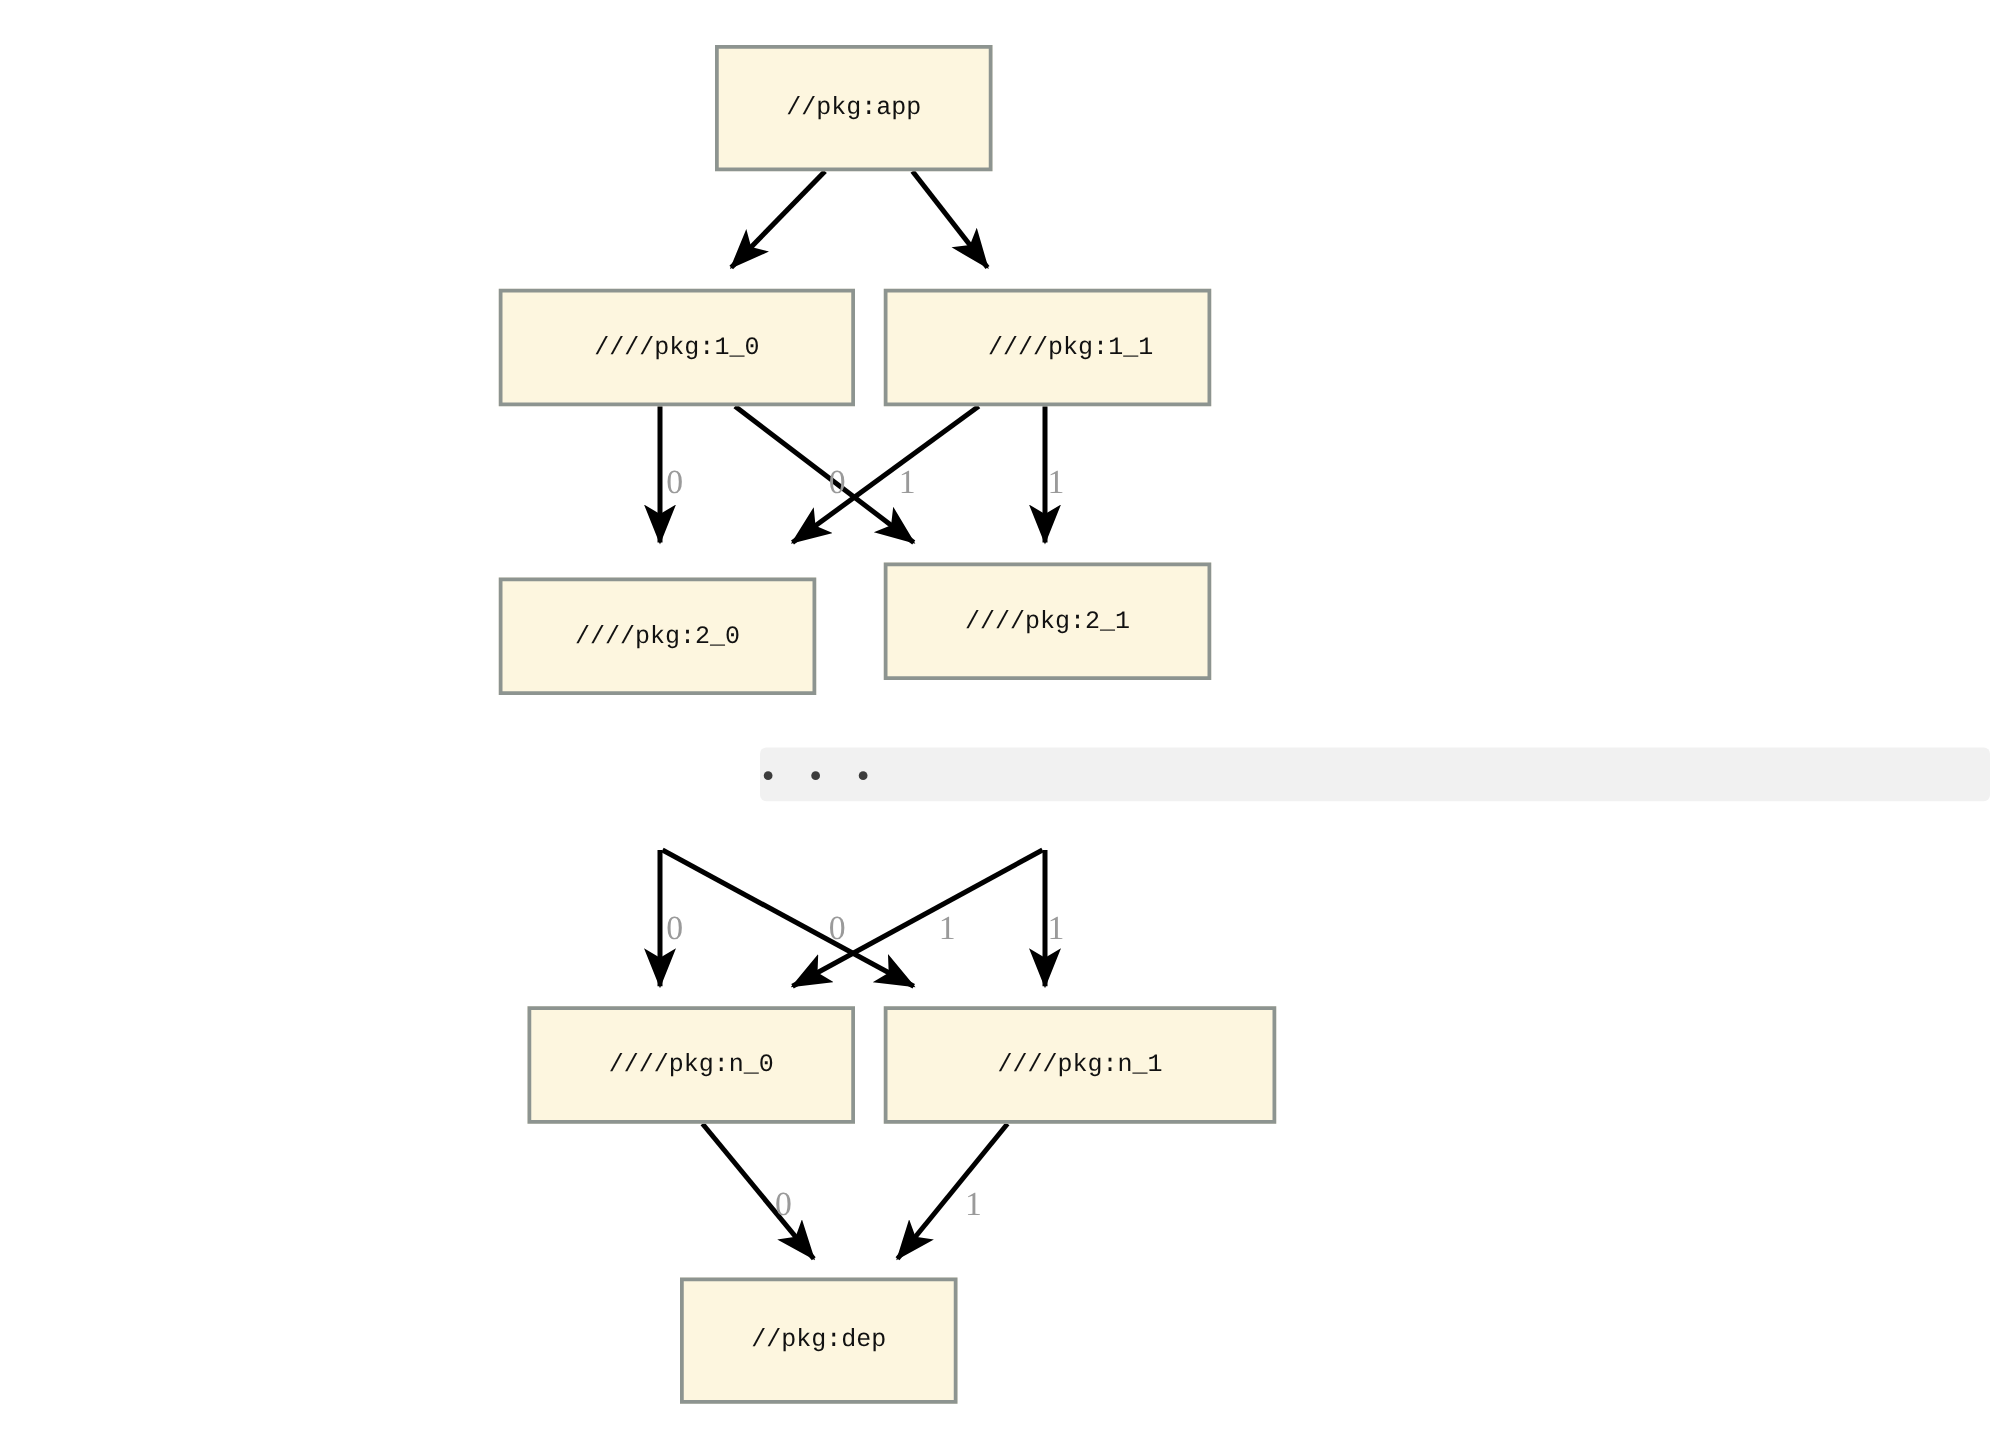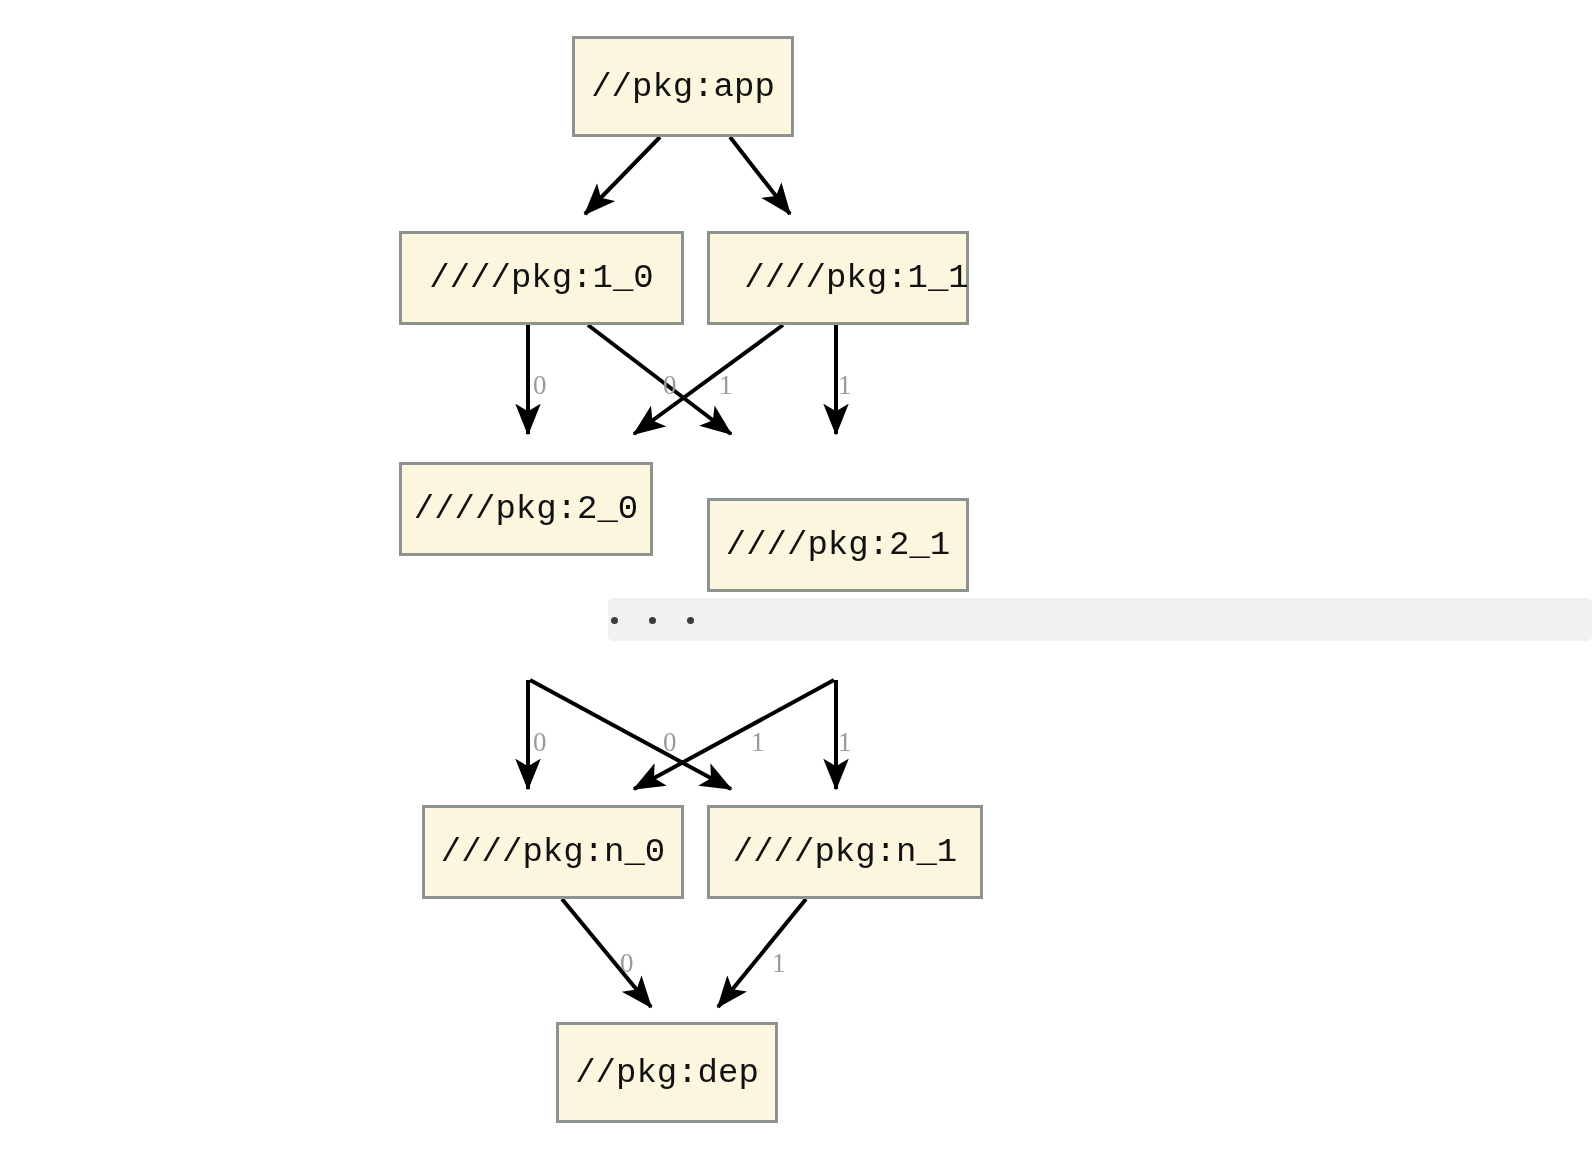--- a/index.html
+++ b/index.html
@@ -23,21 +23,21 @@
   }
   .node-box {
     position: absolute;
     box-sizing: border-box;
     background: #fdf6df;
     border: 3px solid #8d9490;
     display: flex;
     align-items: center;
     justify-content: center;
     font-family: "Liberation Mono", "DejaVu Sans Mono", monospace;
-    font-size: 34px;
+    font-size: 20px;
     color: #111111;
     letter-spacing: 0px;
     white-space: nowrap;
     z-index: 3;
   }
   .edge-label {
     position: absolute;
     font-family: "Liberation Serif", "DejaVu Serif", serif;
     font-size: 27px;
     color: #9a9a9a;
@@ -137,33 +137,33 @@
 </div>
 
 <div class="node-box" style="left:707px; top:231px; width:262px; height:94px;padding-left:37px;">
   <span>////pkg:1_1</span>
 </div>
 
 <div class="node-box" style="left:399px; top:462px; width:254px; height:94px;">
   <span>////pkg:2_0</span>
 </div>
 
-<div class="node-box" style="left:707px; top:450px; width:262px; height:94px;margin-top:48px;">
+<div class="node-box" style="left:707px; top:450px; width:262px; height:94px;">
   <span>////pkg:2_1</span>
 </div>
 
 <div class="node-box" style="left:422px; top:805px; width:262px; height:94px;">
   <span>////pkg:n_0</span>
 </div>
 
-<div class="node-box" style="left:707px; top:805px; width:276px; height:94px;">
+<div class="node-box" style="left:707px; top:805px; width:314px; height:94px;">
   <span>////pkg:n_1</span>
 </div>
 
-<div class="node-box" style="left:556px; top:1022px; width:222px; height:101px;">
+<div class="node-box" style="left:544px; top:1022px; width:222px; height:101px;">
   <span>//pkg:dep</span>
 </div>
 
 <div class="edge-label" style="left:533px; top:372px;">0</div>
 <div class="edge-label" style="left:663px; top:372px;">0</div>
 <div class="edge-label" style="left:719px; top:372px;">1</div>
 <div class="edge-label" style="left:838px; top:372px;">1</div>
 
 <div class="edge-label" style="left:533px; top:729px;">0</div>
 <div class="edge-label" style="left:663px; top:729px;">0</div>

